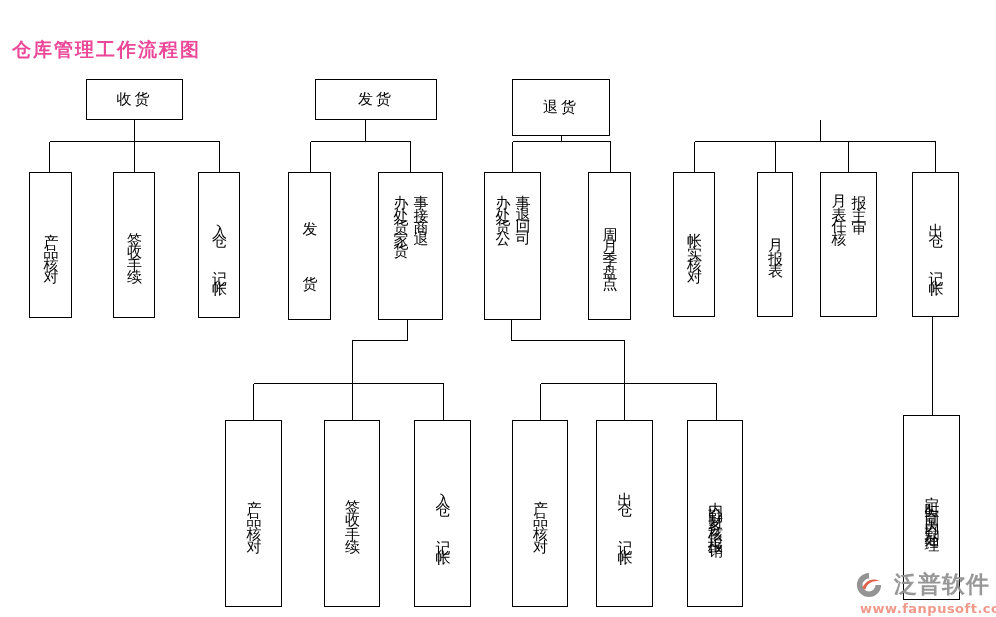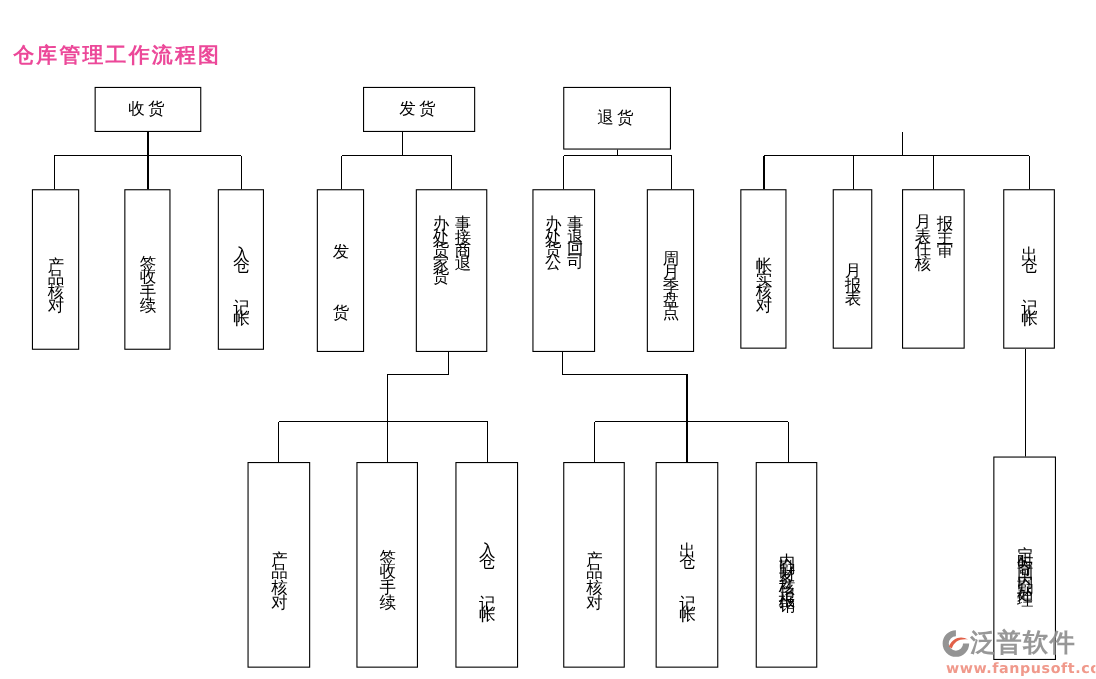--- a/index.html
+++ b/index.html
@@ -21,21 +21,21 @@
     white-space:pre;font-size:15px;line-height:1;display:block;
   }
   .colbox{align-items:flex-start;padding-top:10px;gap:5px;}
   .ls6{letter-spacing:6px}
   .ls10{letter-spacing:10px}
   .ls12{letter-spacing:12px}
   .ls13{letter-spacing:13px}
   .ls18{letter-spacing:18px}
   svg.lines{position:absolute;left:0;top:0;}
   .watermark{position:absolute;left:856px;top:569px;width:140px;opacity:.92;}
-  .wm-row{display:flex;align-items:center;}
+  .wm-row{display:flex;align-items:center;gap:12px;}
   .wm-brand{font-size:23px;font-weight:bold;color:#8f8f8f;letter-spacing:1px;white-space:nowrap;}
   .wm-url{font-size:13px;font-weight:bold;color:#ef9182;letter-spacing:.5px;margin-top:1px;margin-left:4px;white-space:nowrap;}
 </style>
 </head>
 <body>
 
 <div id="canvas">
 
   <div class="title">仓库管理工作流程图</div>
 
@@ -45,21 +45,21 @@
     <path d="M561.5,120 V141.5 M512.5,141.5 H610.5 M512.5,141.5 V176 M610.5,141.5 V176"></path>
     <path d="M820.5,120 V141.5 M694.5,141.5 H935.5 M694.5,141.5 V176 M775.5,141.5 V176 M848.5,141.5 V176 M935.5,141.5 V176"></path>
     <path d="M407.5,320 V340.5 H352.5 V383.5 M253.5,383.5 H443.5 M253.5,383.5 V425 M352.5,383.5 V425 M443.5,383.5 V425"></path>
     <path d="M511.5,320 V340.5 H624.5 V383.5 M540.5,383.5 H716.5 M540.5,383.5 V425 M624.5,383.5 V425 M716.5,383.5 V433"></path>
     <path d="M932.5,317 V417"></path>
   </svg>
 
   <div class="box hdr" style="left:86px;top:79px;width:97px;height:41px">
       <span>收货</span>
     </div>
-  <div class="box hdr" style="left:330px;top:79px;width:102px;height:41px">
+  <div class="box hdr" style="left:315px;top:79px;width:122px;height:41px">
       <span>发货</span>
     </div>
   <div class="box hdr" style="left:512px;top:79px;width:98px;height:57px">
       <span>退货</span>
     </div>
 
   <div class="box" style="left:29px;top:172px;width:43px;height:146px">
       <span class="vtext ls12">产品核对</span>
     </div>
   <div class="box" style="left:113px;top:172px;width:42px;height:146px">

